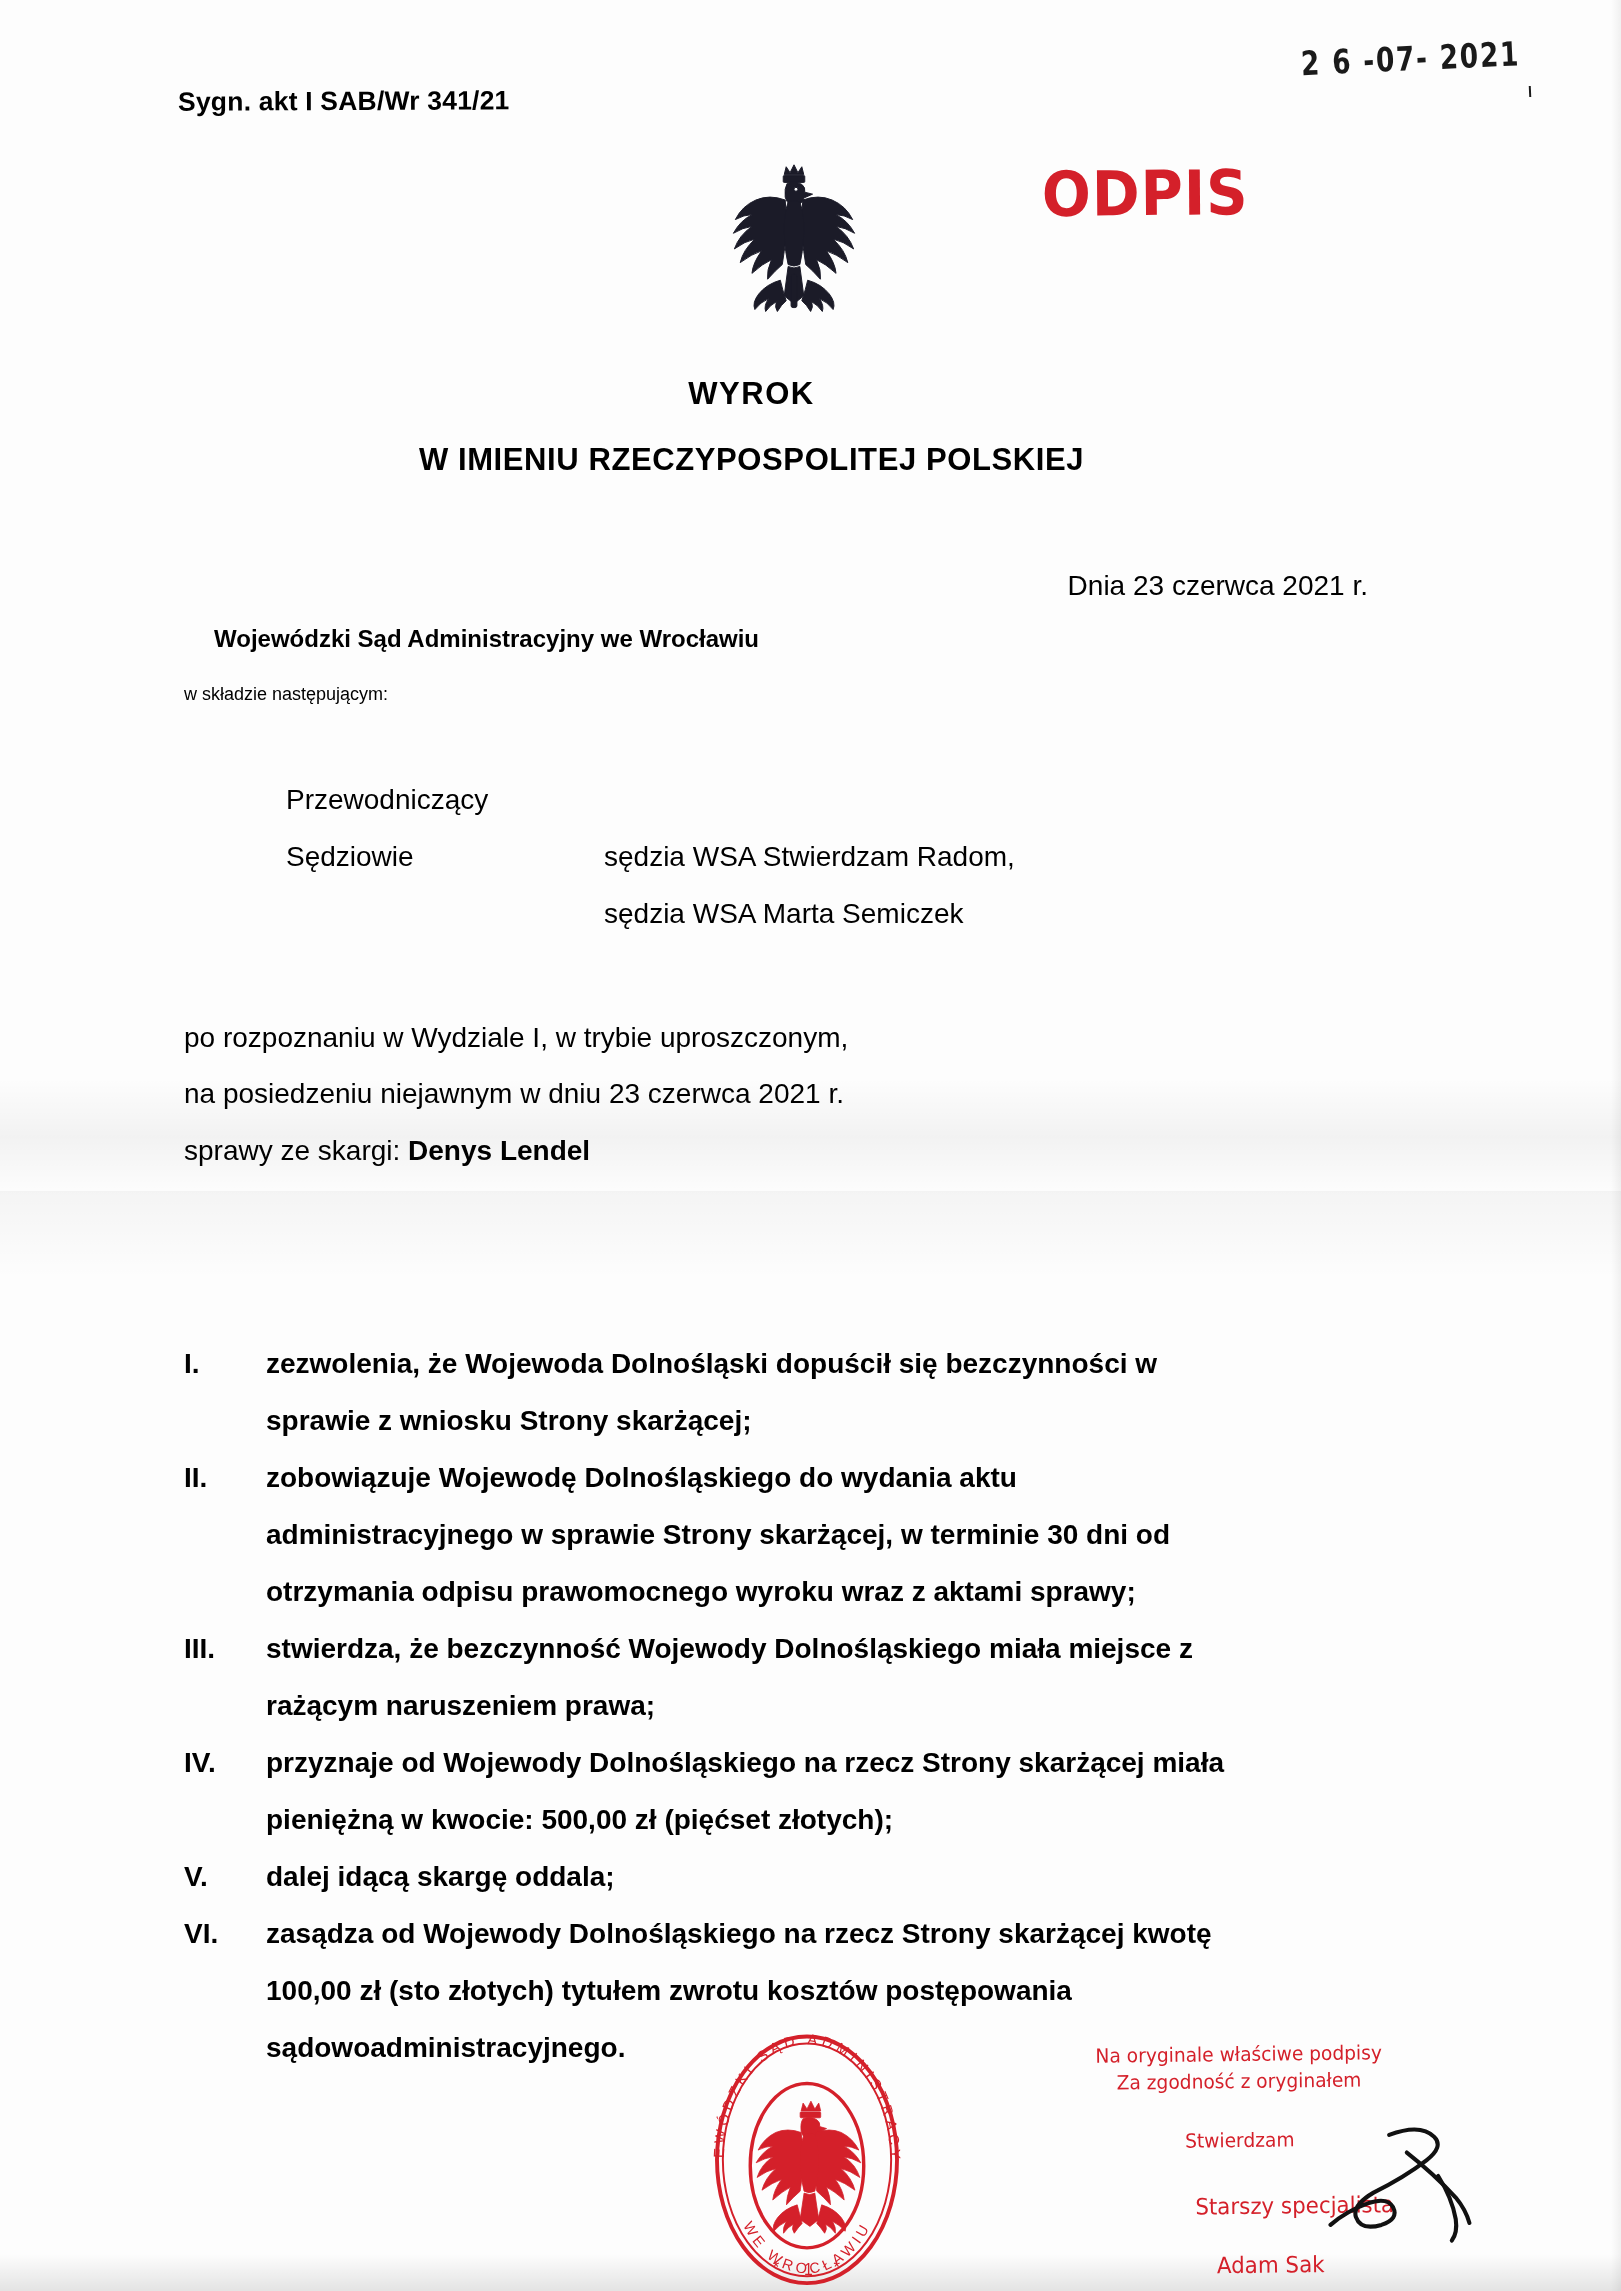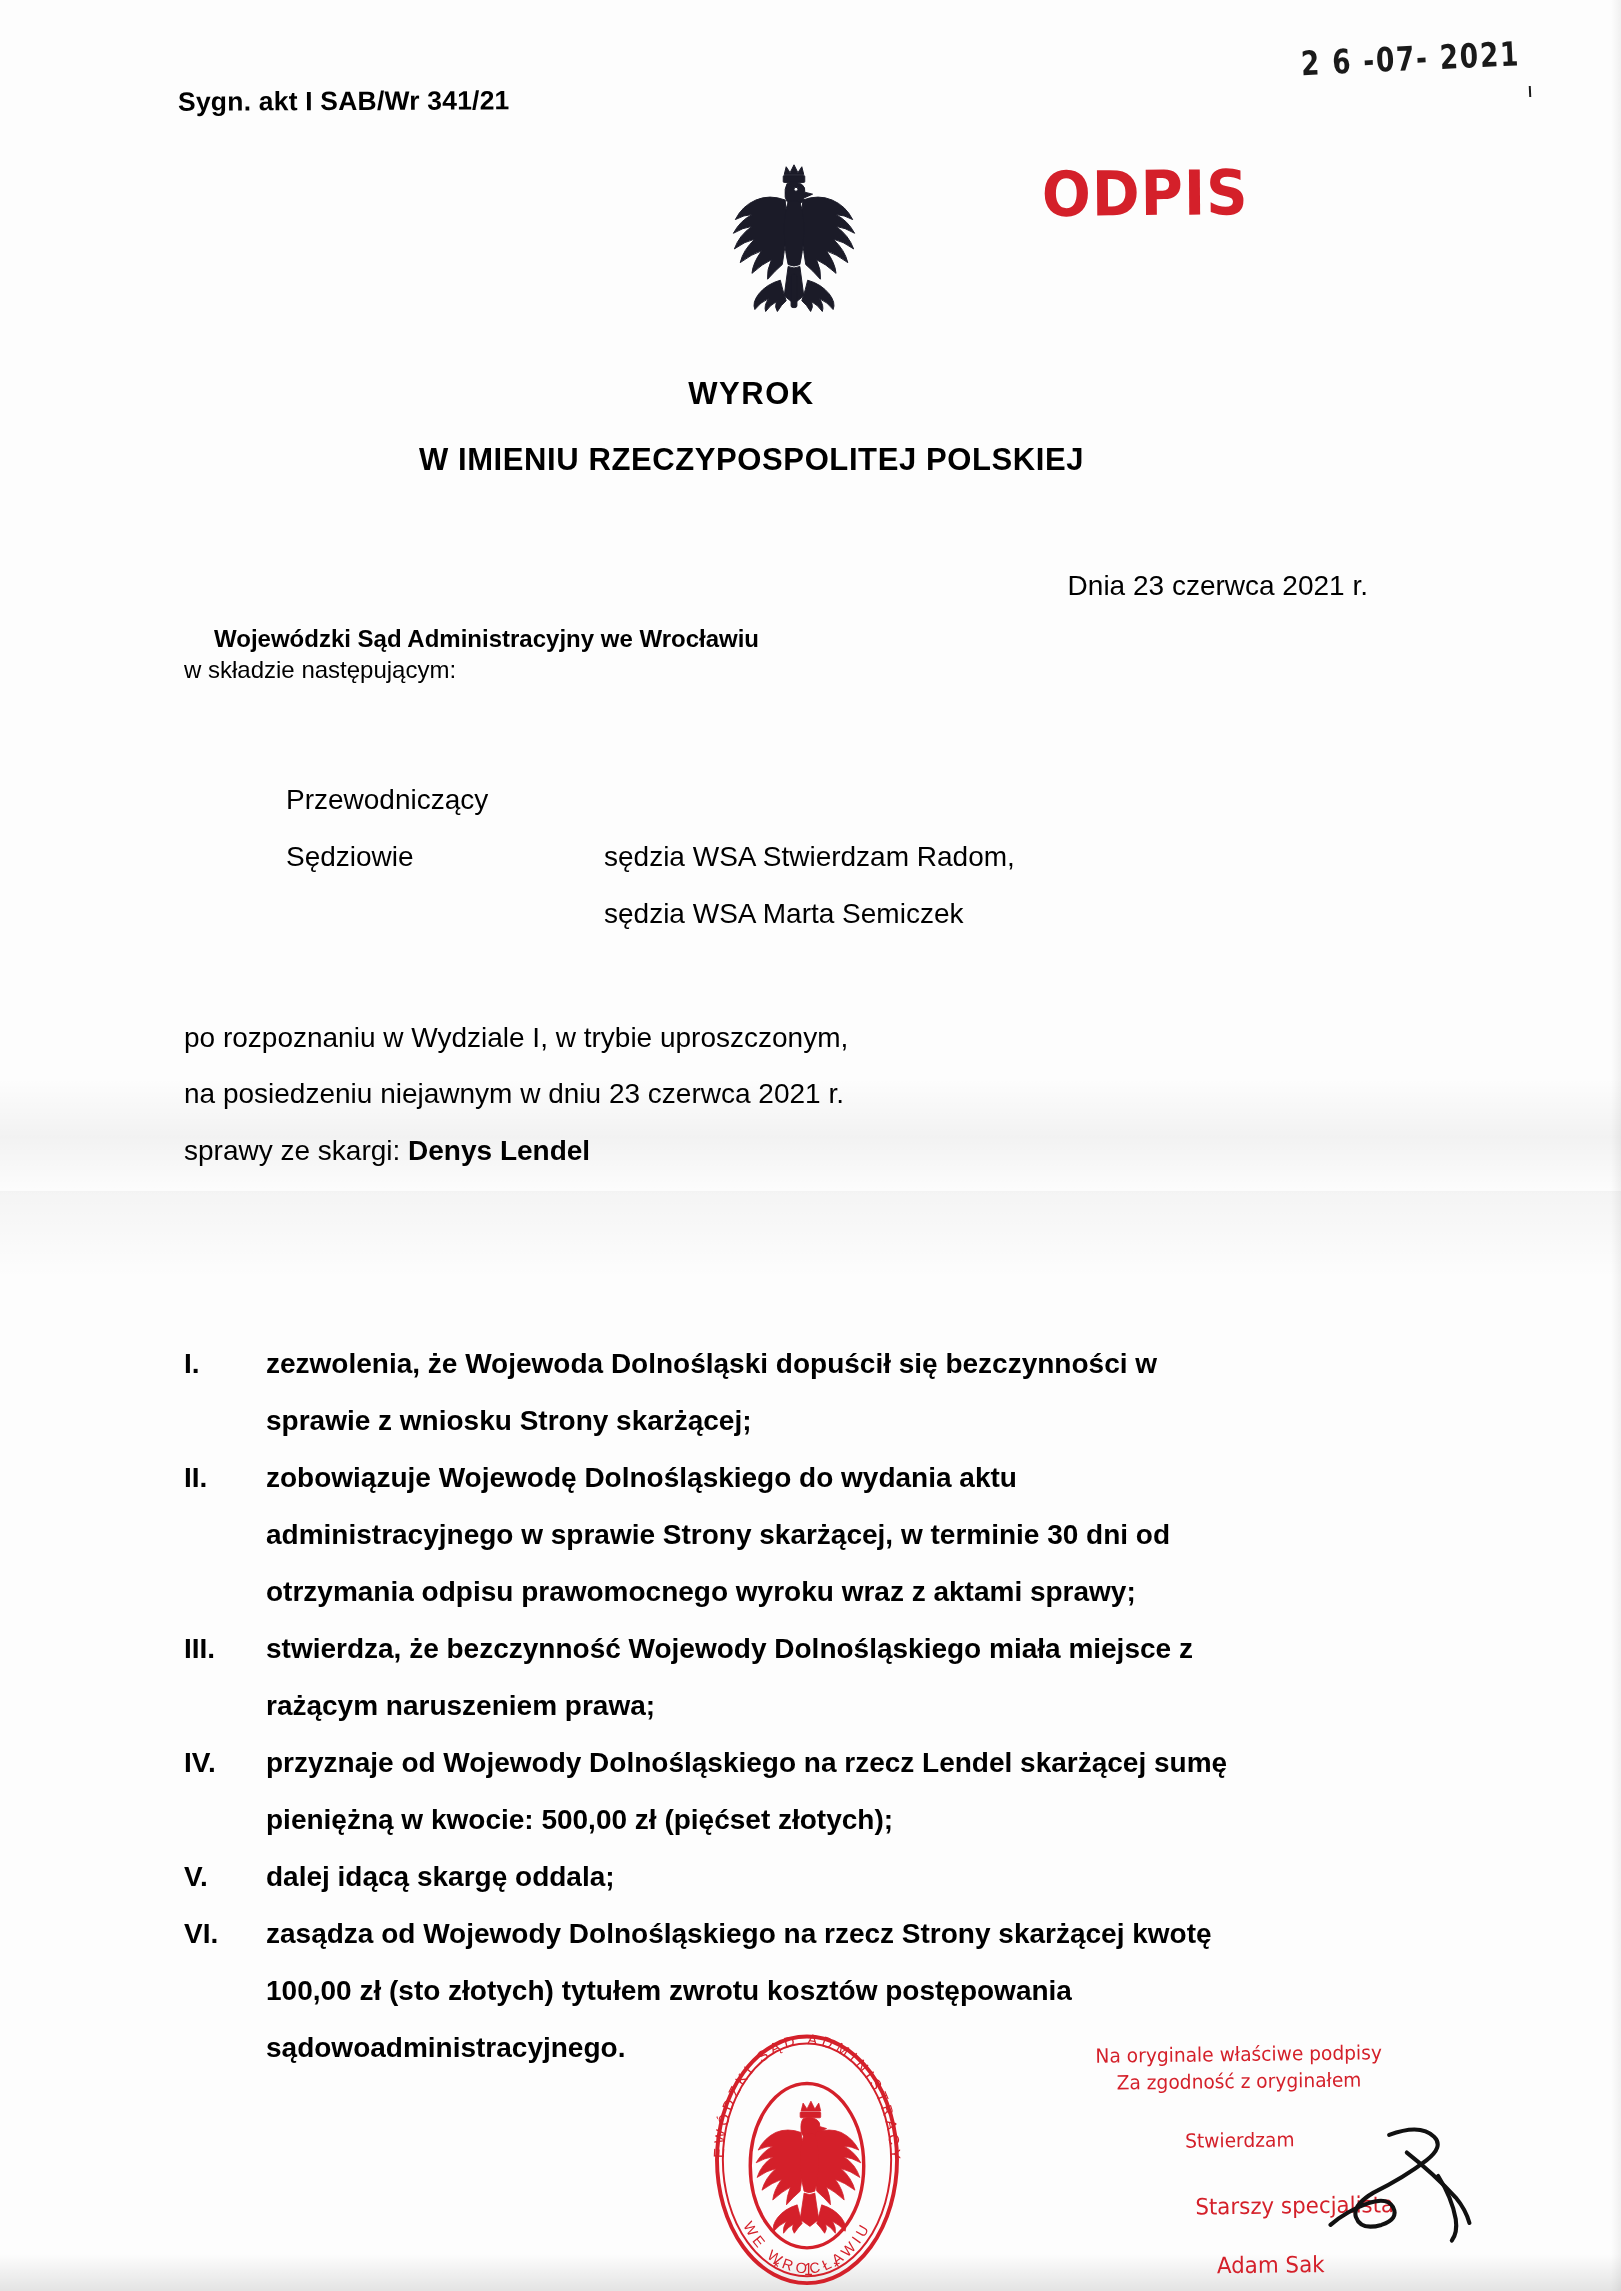--- a/index.html
+++ b/index.html
@@ -142,22 +142,22 @@
     position: absolute;
     left: 214px;
     top: 625px;
     font-size: 24px;
     font-weight: bold;
     white-space: nowrap;
   }
   .composition-lead {
     position: absolute;
     left: 184px;
-    top: 656px;
-    font-size: 24px;
+    top: 684px;
+    font-size: 18px;
     white-space: nowrap;
   }
 
   
   .panel {
     position: absolute;
     left: 286px;
     top: 784px;
     width: 1078px;
   }
@@ -385,21 +385,21 @@
       <div class="ruling-num">III.</div>
       <div class="ruling-text">
         <span>stwierdza, że bezczynność Wojewody Dolnośląskiego miała miejsce z</span>
         <span>rażącym naruszeniem prawa;</span>
       </div>
     </div>
 
     <div class="ruling-item">
       <div class="ruling-num">IV.</div>
       <div class="ruling-text">
-        <span>przyznaje od Wojewody Dolnośląskiego na rzecz Lendel skarżącej sumę</span>
+        <span>przyznaje od Wojewody Dolnośląskiego na rzecz Strony skarżącej miała</span>
         <span>pieniężną w kwocie: 500,00 zł (pięćset złotych);</span>
       </div>
     </div>
 
     <div class="ruling-item">
       <div class="ruling-num">V.</div>
       <div class="ruling-text">
         <span>dalej idącą skargę oddala;</span>
       </div>
     </div>

